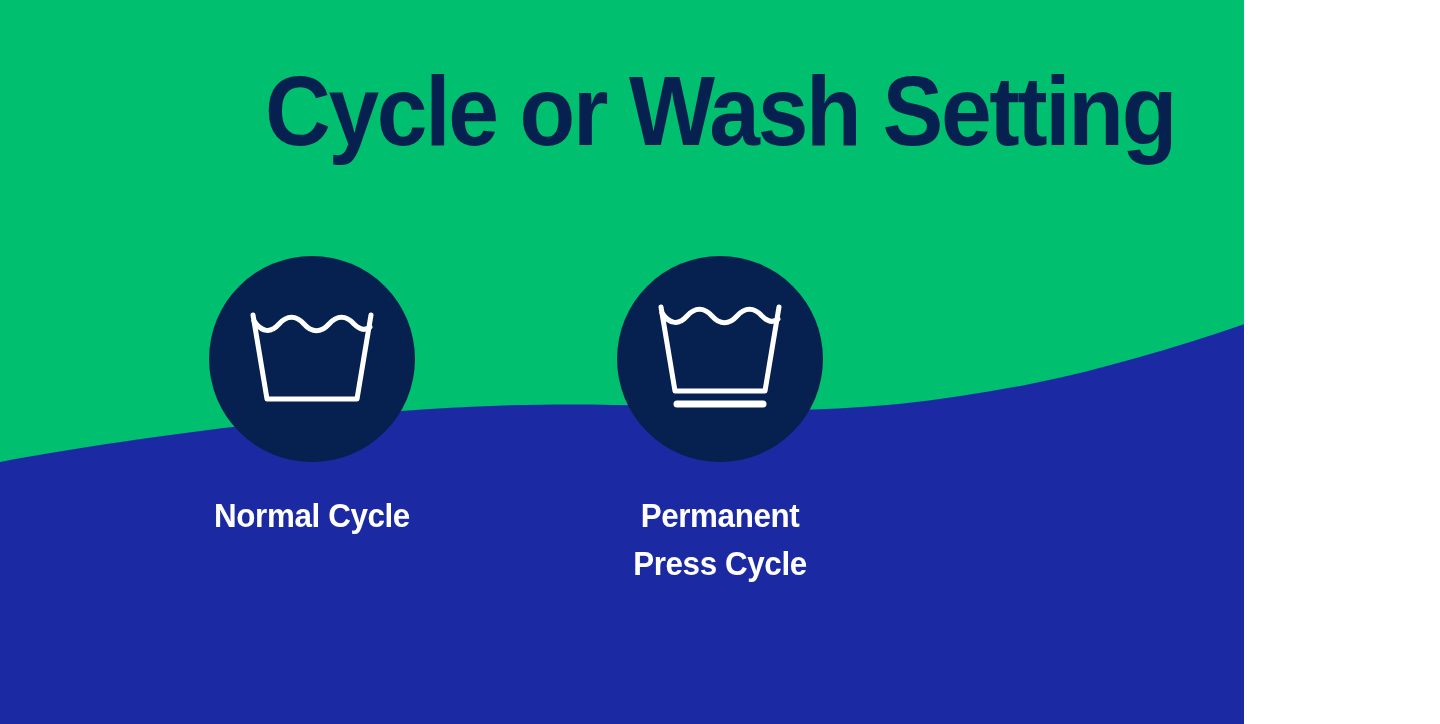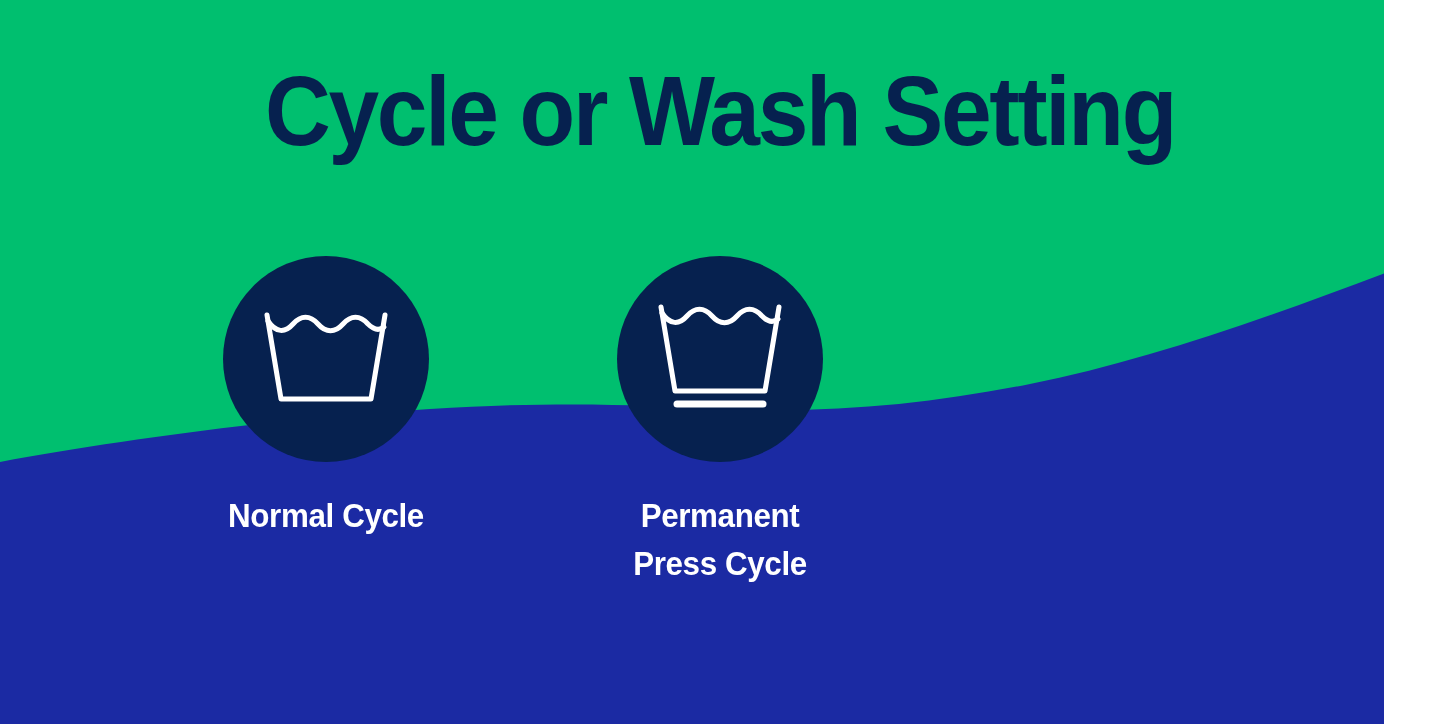--- a/index.html
+++ b/index.html
@@ -2,21 +2,21 @@
 <html><head>
 <meta charset="utf-8">
 <style>
   html, body {
     margin: 0;
     padding: 0;
     background: #ffffff;
   }
   #infographic {
     position: relative;
-    width: 1384px;
+    width: 1244px;
     height: 724px;
     overflow: hidden;
     font-family: "Liberation Sans", sans-serif;
     background: #00BF6F;
   }
   #bg-svg {
     position: absolute;
     inset: 0;
     width: 1440px;
     height: 724px;
@@ -51,21 +51,21 @@
     width: 1440px;
     height: 360px;
   }
   .card {
     position: absolute;
     top: 0;
     width: 300px;
     margin-left: -150px;
     text-align: center;
   }
-  .card-1 { left: 326px; }
+  .card-1 { left: 312px; }
   .card-2 { left: 720px; text-align: center; }
   .card-3 { left: 1115px; }
   .icon-circle {
     position: relative;
     width: 206px;
     height: 206px;
     margin: 0 auto;
     border-radius: 50%;
     background: #06214F;
   }

